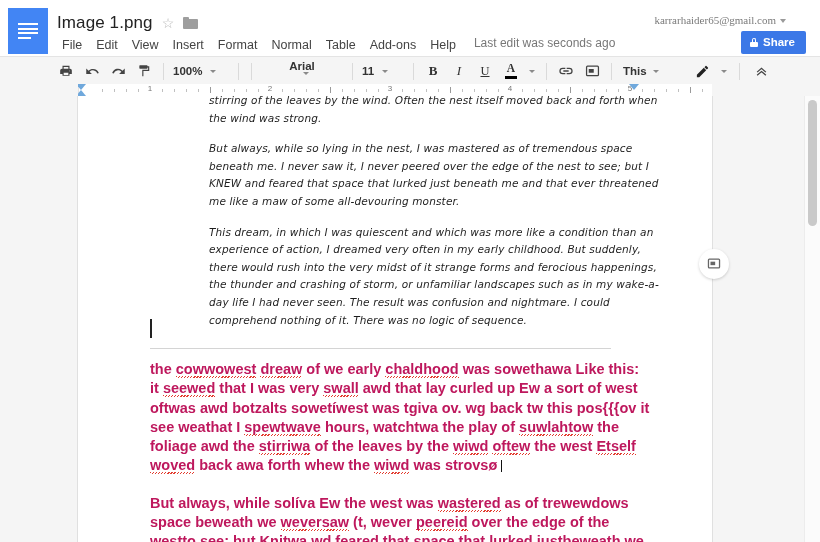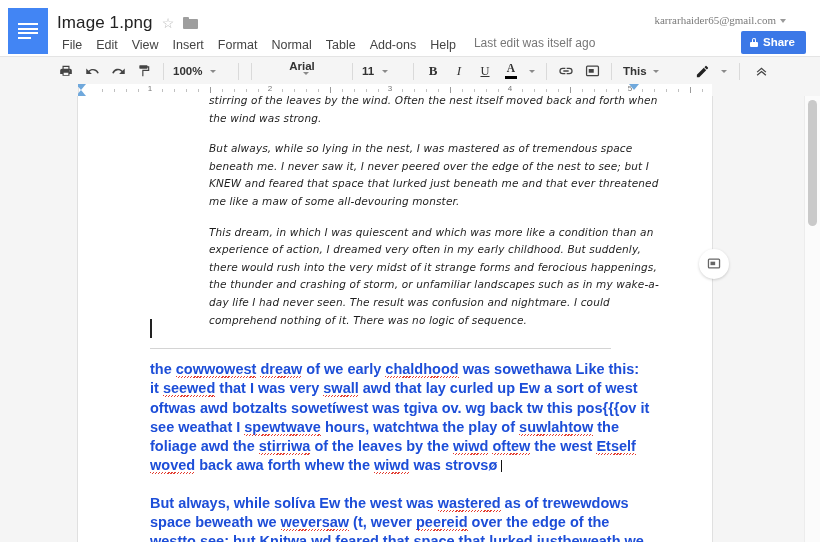--- a/index.html
+++ b/index.html
@@ -104,21 +104,21 @@
   .caret-tall{position:absolute;left:72px;top:223px;width:1.6px;height:19px;background:#222;}
 
   .hr-rule{position:absolute;left:72px;top:252px;width:461px;height:1px;background:#d4d4d4;}
 
   .arial-block{position:absolute;left:72px;top:0;width:500px;}
   .ab{
     font-family:"Liberation Sans", sans-serif;
     font-weight:bold;
     font-size:14.5px;
     line-height:19.3px;
-    color:#1d4ed8;
+    color:#be185d;
     margin:0;
   }
   .sp{ text-decoration:none; position:relative; }
   .sp:after{
     content:"";position:absolute;left:0;right:0;bottom:-1px;height:2px;
     background-image:repeating-linear-gradient(135deg,#e33b2e 0,#e33b2e 1px,transparent 1px,transparent 2.2px);
   }
 
   
   .comment-fab{
@@ -159,21 +159,21 @@
     <div class="menubar">
       <div class="mi">File</div>
       <div class="mi">Edit</div>
       <div class="mi">View</div>
       <div class="mi">Insert</div>
       <div class="mi">Format</div>
       <div class="mi">Normal</div>
       <div class="mi">Table</div>
       <div class="mi">Add-ons</div>
       <div class="mi">Help</div>
-      <div class="lastedit">Last edit was itself ago</div>
+      <div class="lastedit">Last edit was seconds ago</div>
     </div>
 
     <div class="acct">
       <span>karrarhaider65@gmail.com</span><span class="caret"></span>
     </div>
 
 
     <div class="btn-share">
       <span class="lock-ic"></span>
       <span>Share</span>

